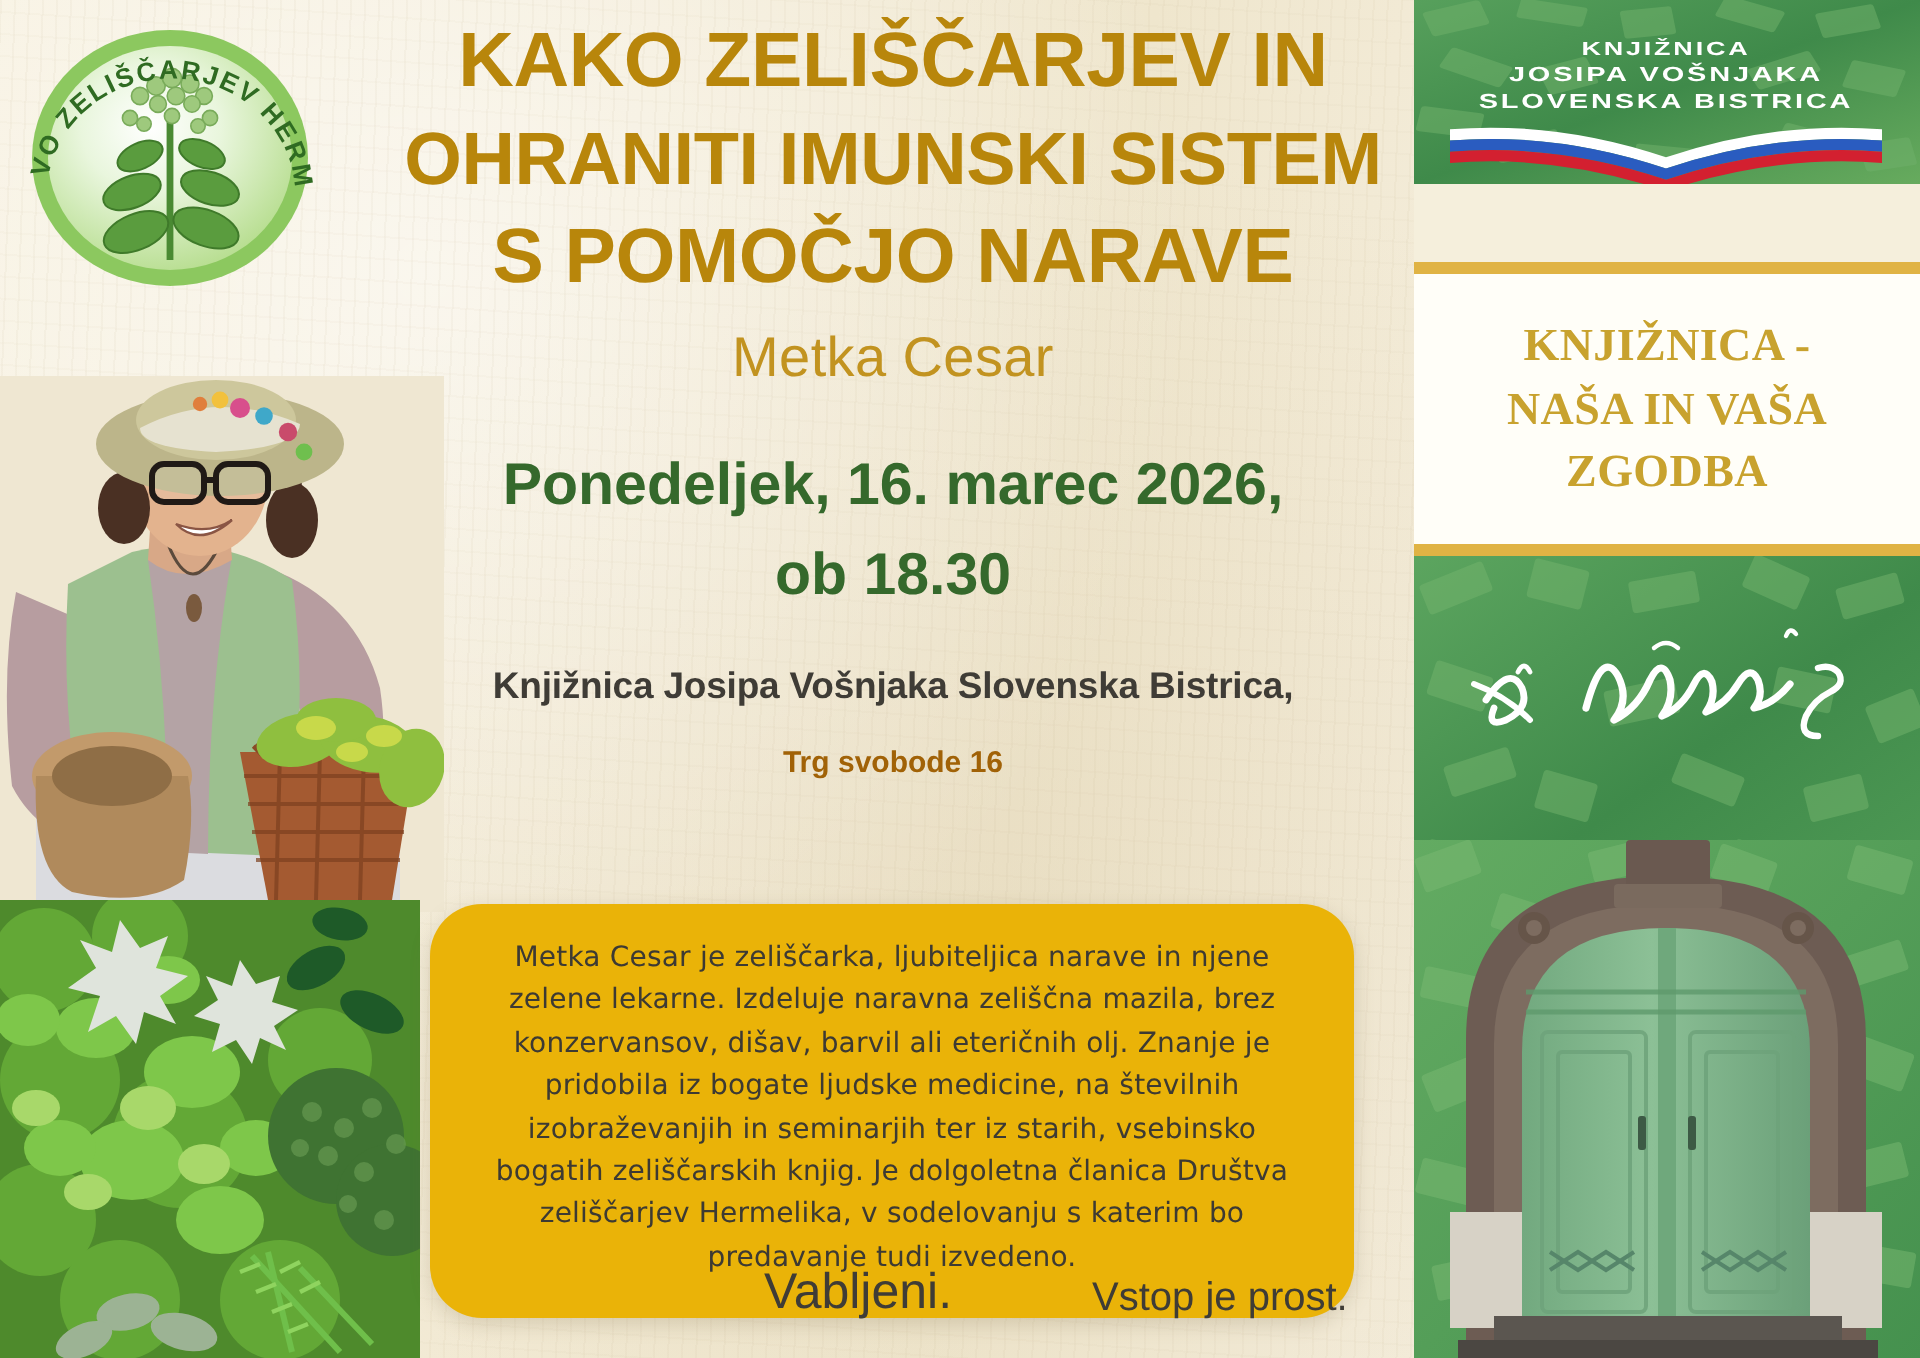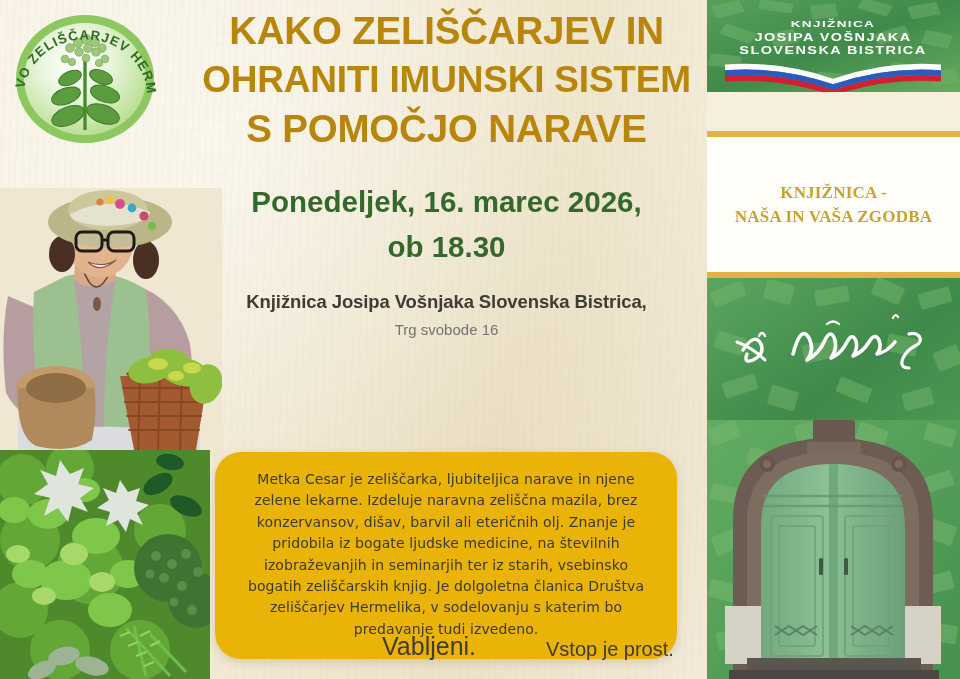--- a/index.html
+++ b/index.html
@@ -56,21 +56,21 @@
     line-height:1.30;letter-spacing:-.2px;white-space:nowrap;
   }
   .headline .l2{font-size:37px;}
   .speaker{
     margin-top:9px;color:#c29320;font-size:28px;font-weight:400;letter-spacing:.2px;
   }
   .datebox{margin-top:26px;color:#35692c;font-weight:700;font-size:29.5px;line-height:1.52;}
   .venue{
     margin-top:21px;color:#3f3c36;font-weight:700;font-size:18.5px;letter-spacing:-.1px;
   }
-  .addr{margin-top:8px;color:#737373;font-weight:400;font-size:15px;}
+  .addr{margin-top:19px;color:#a16207;font-weight:700;font-size:15px;}
 
   
   .bio{
     position:absolute;left:29px;top:452px;width:462px;
     background:#eab308;border-radius:26px;
     box-shadow:0 3px 10px rgba(120,100,60,.22);
     padding:17px 22px 19px;box-sizing:border-box;
     color:#3d3a33;font-size:14px;line-height:1.53;
     font-family:"DejaVu Sans",sans-serif;letter-spacing:.1px;text-align:center;
   }
@@ -91,21 +91,21 @@
   .rp-logo{position:absolute;left:0;top:0;width:253px;height:92px;}
   .rp-gold{position:absolute;left:0;width:253px;height:6px;background:#e0b344;}
   .rp-gold.a{top:131px;}
   .rp-gold.b{top:272px;}
   .rp-white{
     position:absolute;left:0;top:137px;width:253px;height:135px;background:#fffef8;
     display:flex;align-items:center;justify-content:center;
   }
   .rp-white .bn{
     color:#c8a22e;font-family:"Liberation Serif",serif;font-weight:700;
-    font-size:17px;line-height:1.38;text-align:center;letter-spacing:.2px;
+    font-size:23px;line-height:1.38;text-align:center;letter-spacing:.2px;
   }
   .rp-sign{position:absolute;left:0;top:278px;width:253px;height:180px;}
   .rp-door{position:absolute;left:0;top:420px;width:253px;height:259px;}
   .rp-logo svg,.rp-sign svg,.rp-door svg{display:block;width:100%;height:100%;}
 </style>
 </head>
 <body>
 
 <div id="poster">
 
@@ -307,20 +307,21 @@
       </g>
     </svg>
   </div>
 
   <div class="txtcol">
     <div class="headline">
       <div>KAKO ZELIŠČARJEV IN</div>
       <div class="l2">OHRANITI IMUNSKI SISTEM</div>
       <div>S POMOČJO NARAVE</div>
     </div>
+    <div class="speaker">Metka Cesar</div>
     <div class="datebox">
       <div>Ponedeljek, 16. marec 2026,</div>
       <div>ob 18.30</div>
     </div>
     <div class="venue">Knjižnica Josipa Vošnjaka Slovenska Bistrica,</div>
     <div class="addr">Trg svobode 16</div>
 
     <div class="bio">Metka Cesar je zeliščarka, ljubiteljica narave in njene zelene lekarne. Izdeluje naravna zeliščna mazila, brez konzervansov, dišav, barvil ali eteričnih olj. Znanje je pridobila iz bogate ljudske medicine, na številnih izobraževanjih in seminarjih ter iz starih, vsebinsko bogatih zeliščarskih knjig. Je dolgoletna članica Društva zeliščarjev Hermelika, v sodelovanju s katerim bo predavanje tudi izvedeno.</div>
 
     <div class="foot">

